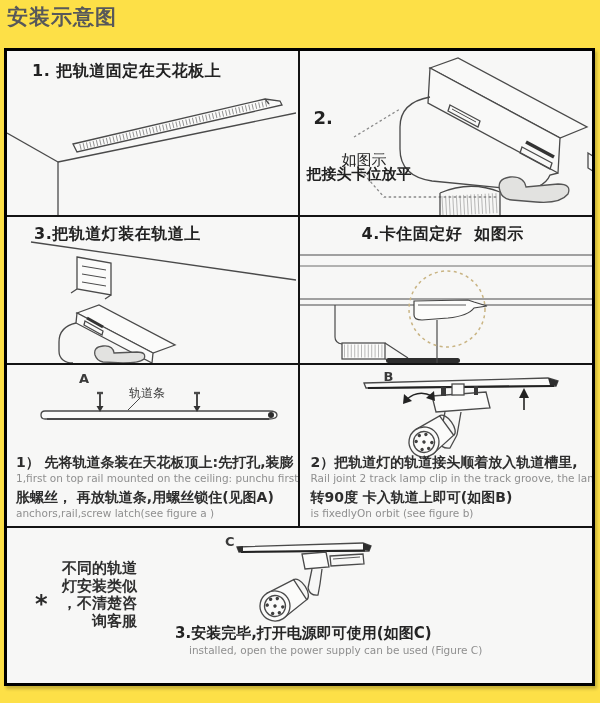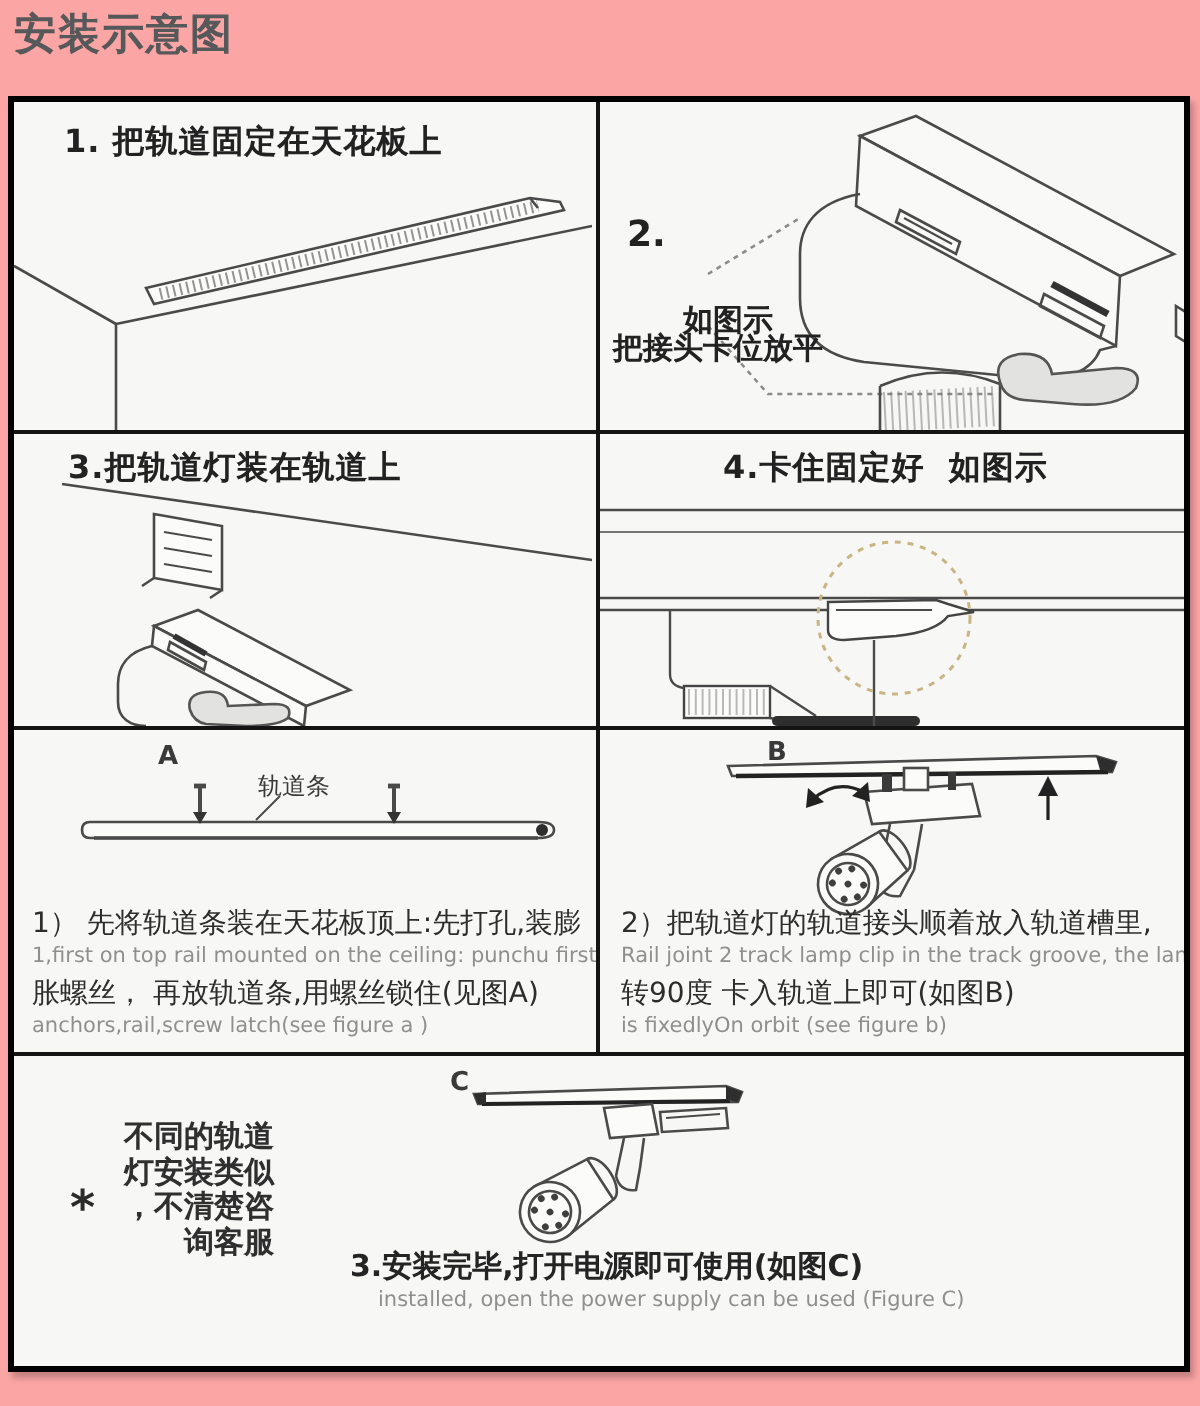--- a/index.html
+++ b/index.html
@@ -1,21 +1,21 @@
 <!DOCTYPE html>
 <html><head>
 <meta charset="utf-8">
 <style>
   * { box-sizing: border-box; margin: 0; padding: 0; }
   html,body { width:600px; }
   body {
     font-family: "DejaVu Sans", "Liberation Sans", sans-serif;
     background:#ededec;
   }
-  .page { position:relative; width:600px; height:703px; background:#fca5a5; overflow:hidden; }
+  .page { position:relative; width:600px; height:703px; background:#fde047; overflow:hidden; }
   .title {
     position:absolute; left:7px; top:3px;
     font-size:21px; font-weight:bold; color:#57585a; letter-spacing:1px;
     white-space:pre;
   }
   .panel {
     position:absolute; left:4px; top:48px; width:591px; height:638px;
     background:#f7f7f6; border:3px solid #000000;
     box-shadow: 2px 3px 3px rgba(0,0,0,.22);
     display:grid;
@@ -23,35 +23,35 @@
     grid-template-rows: 166px 148px 163px 1fr;
   }
   .cell { position:relative; overflow:hidden; border-color:#141414; border-style:solid; border-width:0; }
   .cell.br { border-right-width:2px; }
   .cell.bb { border-bottom-width:2px; }
   .cell.span2 { grid-column: 1 / span 2; }
   .cell svg { position:absolute; left:0; top:0; }
   .heading {
     position:absolute; font-size:16px; font-weight:600; color:#222; white-space:pre; letter-spacing:0.5px;
   }
-  .zh { font-size:14px; font-weight:400; color:#2d2d2d; white-space:pre; letter-spacing:0; line-height:18px; }
+  .zh { font-size:14px; font-weight:700; color:#2d2d2d; white-space:pre; letter-spacing:0; line-height:18px; }
   .en { font-size:10.5px; color:#8f8f8f; white-space:pre; line-height:12px; }
   .figlabel { position:absolute; font-size:13px; color:#3a3a3a; font-weight:600; }
   .textblock { position:absolute; }
   .textblock .zh + .en { margin-top:1px; }
   .textblock .en + .zh { margin-top:4px; }
   .note-mark { position:absolute; left:28px; top:62px; font-size:24px; font-weight:bold; color:#2b2b2b; }
   .note-text {
     position:absolute; left:46px; top:32px; width:84px;
     font-size:15px; font-weight:600; color:#2f2f2f; line-height:17.5px;
     line-break:anywhere; word-break:break-all;text-align:right;
   }
   .step2-num { position:absolute; left:14px; top:56px; font-size:18px; font-weight:600; color:#222; }
   .step2-l1 { position:absolute; left:7px;  top:78px; font-size:15px; font-weight:600; color:#222; white-space:pre;margin-top:36px; }
-  .step2-l2 { position:absolute; left:42px; top:100px; font-size:15px; font-weight:700; color:#222; white-space:pre; }
+  .step2-l2 { position:absolute; left:42px; top:100px; font-size:15px; font-weight:400; color:#222; white-space:pre; }
   .part-label { position:absolute; left:122px; top:20px; font-size:12px; color:#3a3a3a; }
   .cap-zh { position:absolute; left:168px; top:96px;  font-size:15px; font-weight:600; color:#242424; white-space:pre; }
   .cap-en { position:absolute; left:182px; top:116px; font-size:10.5px; color:#8f8f8f; white-space:pre; }
   .ill path, .ill line, .ill rect, .ill ellipse, .ill circle, .ill polyline { vector-effect: none; }
 </style>
 </head>
 <body>
 
 <div class="page">
 

